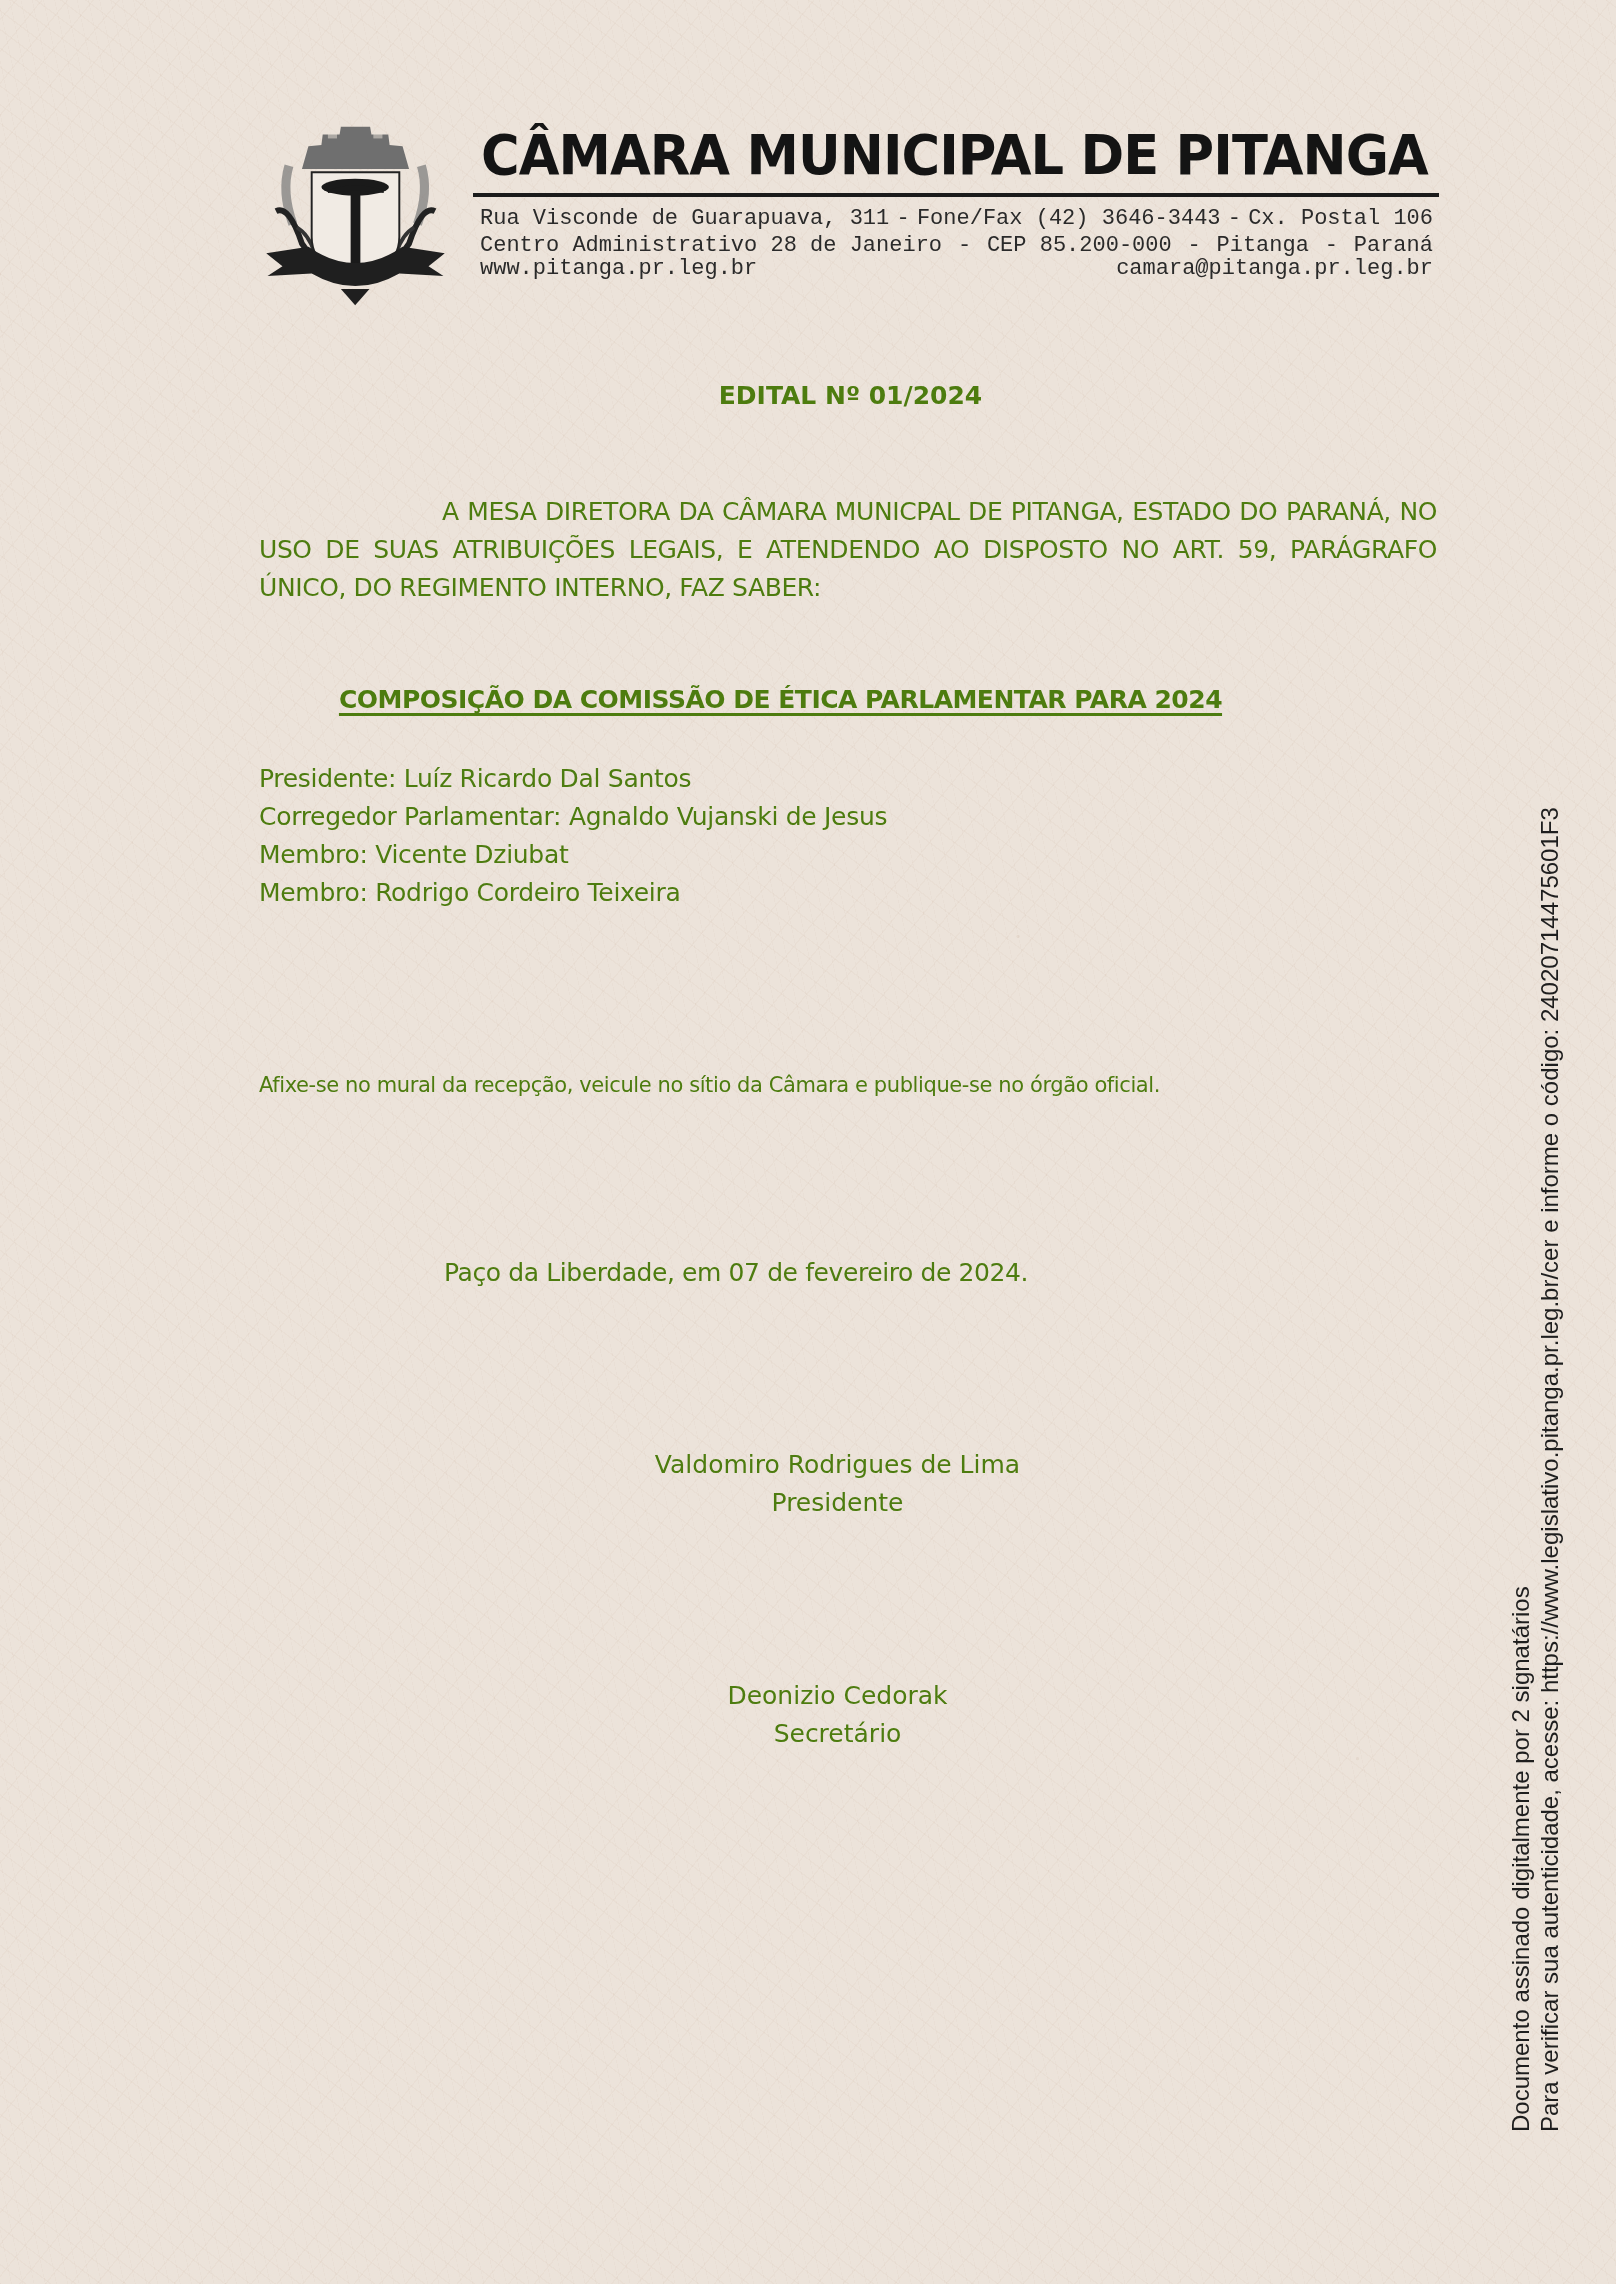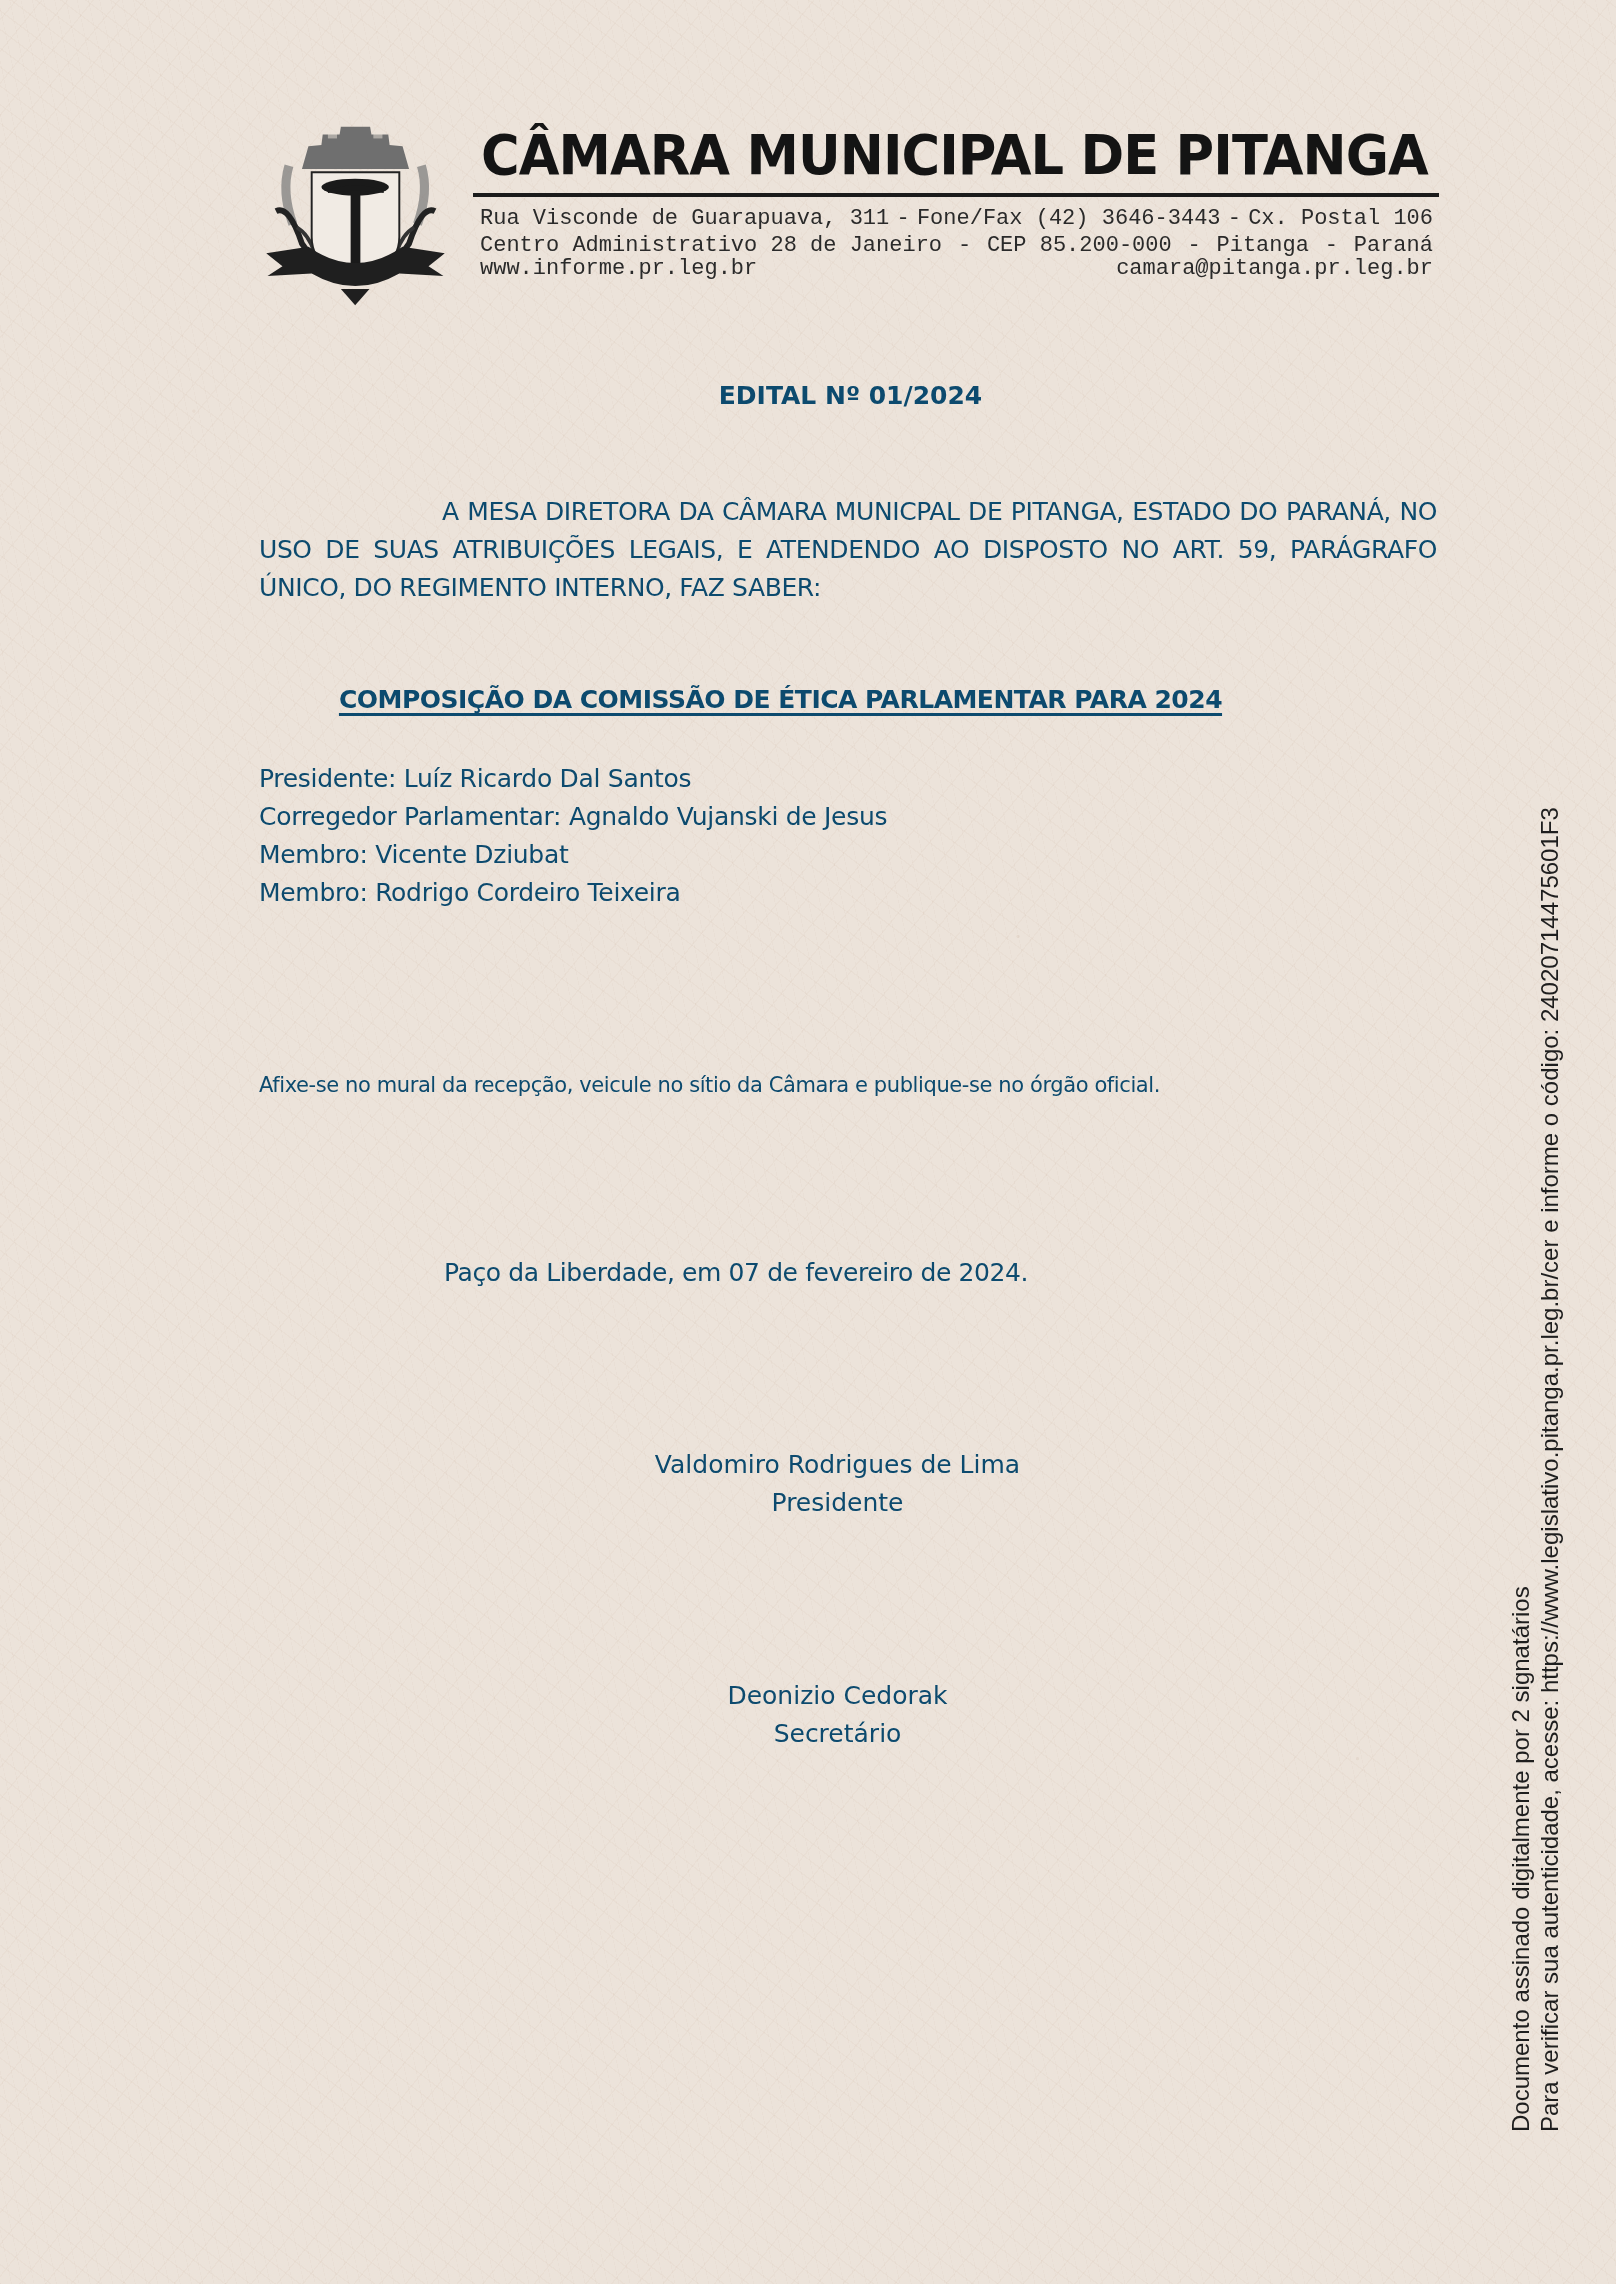--- a/index.html
+++ b/index.html
@@ -67,21 +67,21 @@
       white-space: nowrap;
     }
     .contact-row.r1 { top: 206px; }
     .contact-row.r2 { top: 233px; }
     .contact-row.r3 { top: 256px; }
     .contact-row .sep { color: #2a2a2a; }
 
     
     .body-text {
       font-family: "DejaVu Sans", sans-serif;
-      color: #0c4a6e;
+      color: #4d7c0f;
       position: absolute;
     }
     .edital-number {
       left: 0;
       width: 1616px;
       top: 379px;
       text-align: center;
       font-weight: bold;
       font-size: 25px;
       line-height: 33px;
@@ -208,21 +208,21 @@
 <div class="contact-row r2">
   <span>Centro Administrativo 28 de Janeiro</span>
   <span class="sep">-</span>
   <span>CEP 85.200-000</span>
   <span class="sep">-</span>
   <span>Pitanga</span>
   <span class="sep">-</span>
   <span>Paraná</span>
 </div>
 <div class="contact-row r3">
-  <span>www.informe.pr.leg.br</span>
+  <span>www.pitanga.pr.leg.br</span>
   <span>camara@pitanga.pr.leg.br</span>
 </div>
 
 <div class="body-text edital-number">EDITAL Nº 01/2024</div>
 
 <div class="body-text preamble">A MESA DIRETORA DA CÂMARA MUNICPAL DE PITANGA, ESTADO DO PARANÁ, NO USO DE SUAS ATRIBUIÇÕES LEGAIS, E ATENDENDO AO DISPOSTO NO ART. 59, PARÁGRAFO ÚNICO, DO REGIMENTO INTERNO, FAZ SABER:</div>
 
 <div class="body-text section-heading">
   <span>COMPOSIÇÃO DA COMISSÃO DE ÉTICA PARLAMENTAR PARA 2024</span>
 </div>

